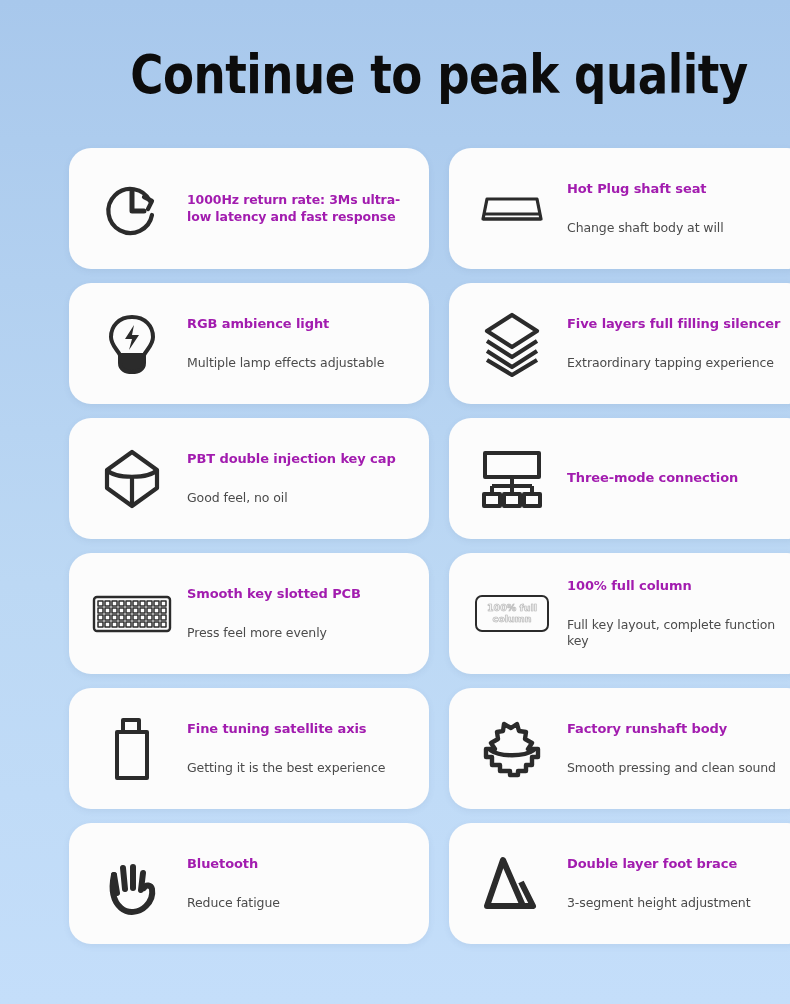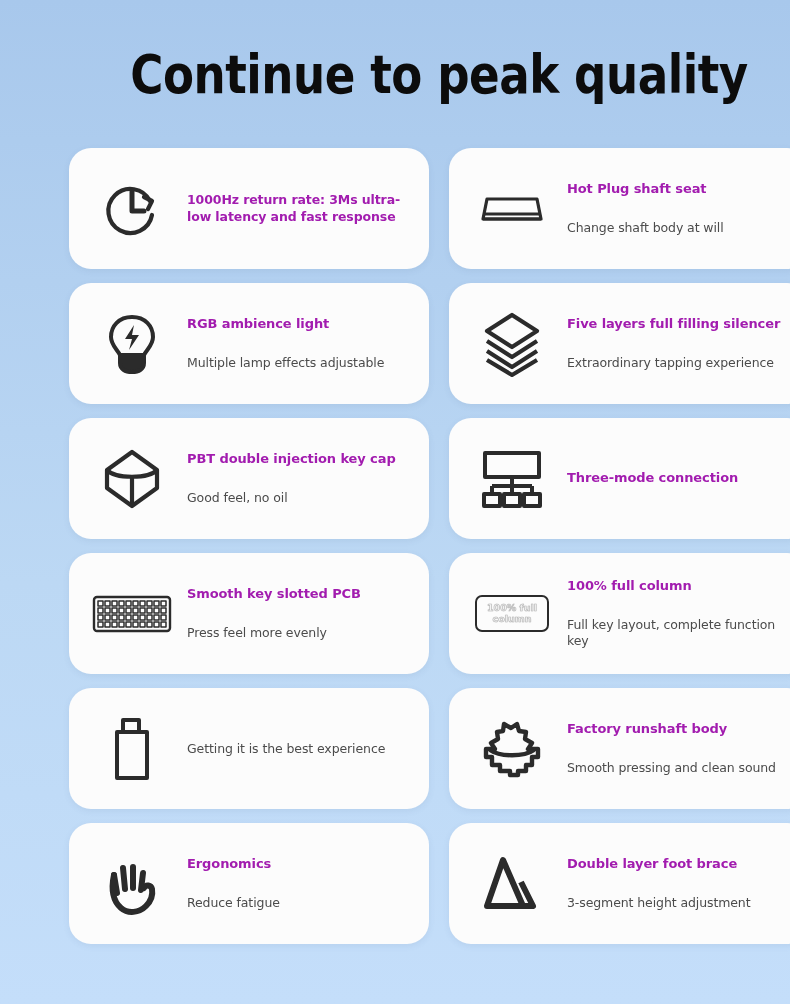--- a/index.html
+++ b/index.html
@@ -293,20 +293,21 @@
     </div>
 
     <div class="card">
       <div class="card-icon">
         <svg width="46" height="66" viewBox="0 0 46 66" fill="none" stroke="currentColor" stroke-width="4" stroke-linejoin="round">
           <rect x="14" y="4" width="16" height="12"></rect>
           <rect x="8" y="16" width="30" height="46"></rect>
         </svg>
       </div>
       <div class="card-text">
+        <div class="card-title">Fine tuning satellite axis</div>
         <div class="card-sub">Getting it is the best experience</div>
       </div>
     </div>
 
     <div class="card">
       <div class="card-icon">
         <svg width="68" height="60" viewBox="0 0 68 60" fill="none" stroke="currentColor" stroke-width="4.4" stroke-linejoin="round">
           <path d="M26 5 L33 9 L39 5 L41 12 L48 13 L47 20 L54 24 L50 30
                    L60 30 L60 38 L54 38 L54 46 L48 46 L48 52 L40 52 L40 56
                    L32 56 L32 52 L22 52 L22 46 L14 46 L14 38 L8 38 L8 30
@@ -325,21 +326,21 @@
         <svg width="62" height="66" viewBox="0 0 62 66" fill="none" stroke="currentColor" stroke-width="6" stroke-linecap="round" stroke-linejoin="round">
           <path d="M16 42 L13 24"></path>
           <path d="M24 38 L22 17"></path>
           <path d="M32 37 L32 16"></path>
           <path d="M40 39 L42 22"></path>
           <path d="M13 24 C10 38 12 50 20 57 C27 63 38 62 45 55 C50 50 52 44 51 38
                    C50 34 45 33 43 37"></path>
         </svg>
       </div>
       <div class="card-text">
-        <div class="card-title">Ergonomics</div>
+        <div class="card-title">Bluetooth</div>
         <div class="card-sub">Reduce fatigue</div>
       </div>
     </div>
 
     <div class="card">
       <div class="card-icon">
         <svg width="62" height="60" viewBox="0 0 62 60" fill="none" stroke="currentColor" stroke-width="6" stroke-linejoin="round">
           <path d="M22 6 L42 52 L6 52 Z"></path>
           <path d="M40 28 L52 52 L34 52"></path>
         </svg>

